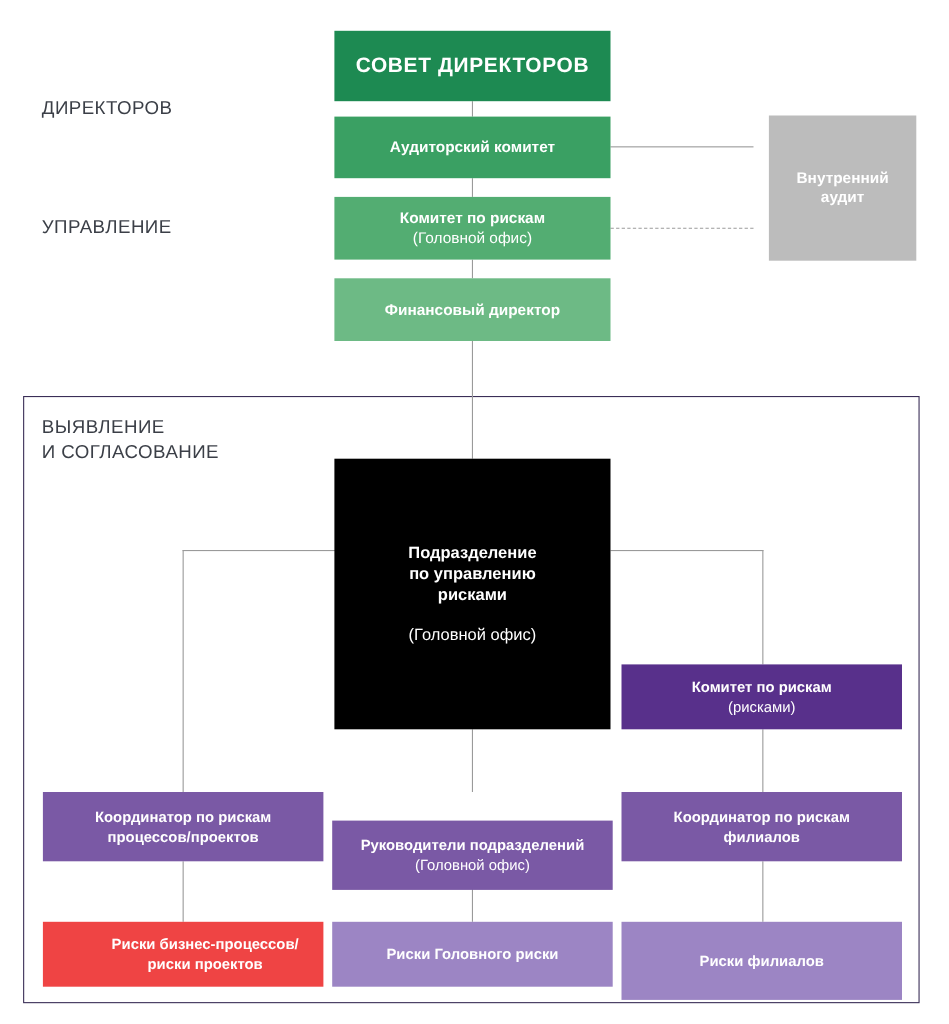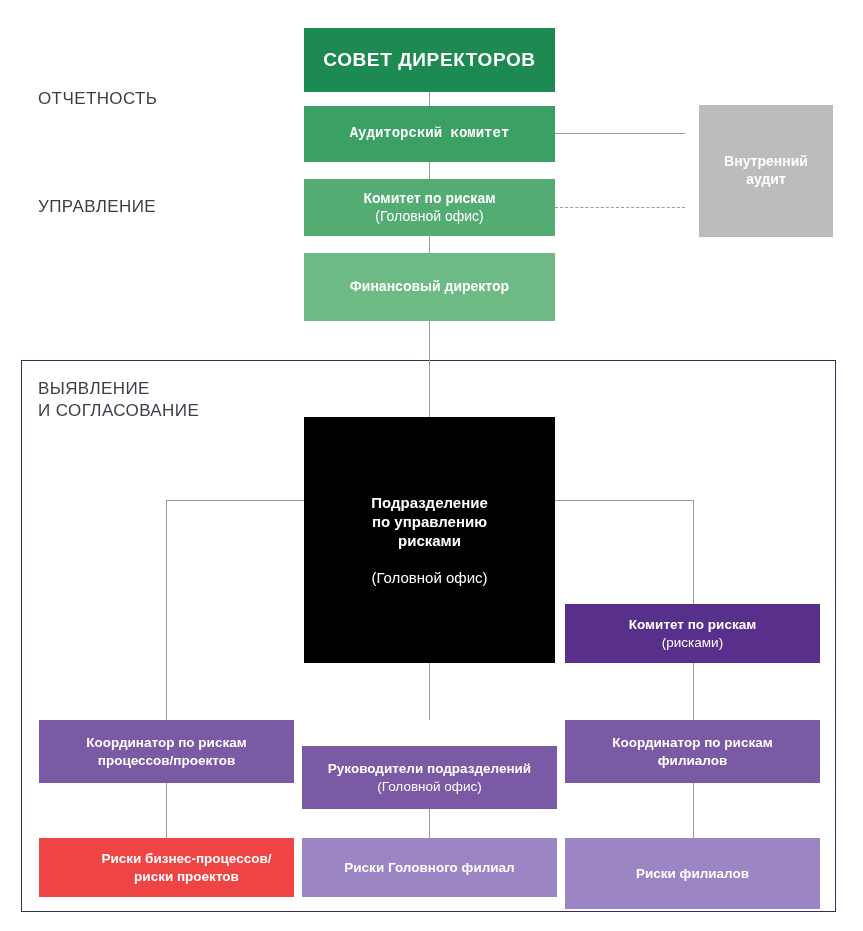--- a/index.html
+++ b/index.html
@@ -90,21 +90,21 @@
   .n-med         { font-size: 14px; }
   .n-small       { font-size: 13.5px; }
   .n-hub         { font-size: 15px; }
   .n-gray        { font-size: 14px; }
 </style>
 </head>
 <body>
 
 <div id="chart-root">
 
-  <div class="section-label" style="left:38px; top:88px;">ОТЧЕТНОСТЬ</div>
+  <div class="section-label" style="left:38px; top:88px;">ДИРЕКТОРОВ</div>
 
   <div class="section-label" style="left:38px; top:196px;">УПРАВЛЕНИЕ</div>
 
   <div class="region-frame" style="left:21px; top:360px; width:815px; height:552px;"></div>
 
   <div class="section-label" style="left:38px; top:378px;">ВЫЯВЛЕНИЕ
 И СОГЛАСОВАНИЕ</div>
 
   <div class="conn v" style="left:429px; top:92px;  height:14px;"></div>
   <div class="conn v" style="left:429px; top:162px; height:17px;"></div>
@@ -124,30 +124,30 @@
   <div class="conn v" style="left:693px; top:663px; height:57px;"></div>
   <div class="conn v" style="left:693px; top:783px; height:55px;"></div>
 
   <div class="conn v" style="left:429px; top:663px; height:57px;"></div>
   <div class="conn v" style="left:429px; top:783px; height:55px;"></div>
 
   <div class="node n-board" style="left:304px; top:28px; width:251px; height:64px; background:#1d8a52;">
     <span class="line-1">СОВЕТ ДИРЕКТОРОВ</span>
   </div>
 
-  <div class="node n-med" style="left:304px; top:106px; width:251px; height:56px; background:#3aa063;font-family:Liberation Mono, monospace;">
+  <div class="node n-med" style="left:304px; top:106px; width:251px; height:56px; background:#3aa063;">
     <span class="line-1">Аудиторский комитет</span>
   </div>
 
   <div class="node n-med" style="left:304px; top:179px; width:251px; height:57px; background:#53ad72;">
     <span class="line-1">Комитет по рискам</span>
     <span class="line-2">(Головной офис)</span>
   </div>
 
-  <div class="node n-med" style="left:304px; top:253px; width:251px; height:68px; background:#6dba85;">
+  <div class="node n-med" style="left:304px; top:253px; width:251px; height:57px; background:#6dba85;">
     <span class="line-1">Финансовый директор</span>
   </div>
 
   <div class="node n-gray" style="left:684px; top:105px; width:134px; height:132px; background:#bcbcbc;margin-left:15px;">
     <span class="line-1">Внутренний</span>
     <span class="line-1">аудит</span>
   </div>
 
   <div class="node n-hub" style="left:304px; top:417px; width:251px; height:246px; background:#000000;">
     <span class="line-1" style="white-space:pre-line;">Подразделение
@@ -175,20 +175,20 @@
     <span class="line-1" style="white-space:pre-line;">Координатор по рискам
 филиалов</span>
   </div>
 
   <div class="node n-small" style="left:39px; top:838px; width:255px; height:59px; background:#ef4444;padding-left:48px;">
     <span class="line-1" style="white-space:pre-line;">Риски бизнес-процессов/
 риски проектов</span>
   </div>
 
   <div class="node n-small" style="left:302px; top:838px; width:255px; height:59px; background:#9c85c4;">
-    <span class="line-1">Риски Головного филиал</span>
+    <span class="line-1">Риски Головного риски</span>
   </div>
 
   <div class="node n-small" style="left:565px; top:838px; width:255px; height:71px; background:#9c85c4;">
     <span class="line-1">Риски филиалов</span>
   </div>
 
 </div>
 
 </body></html>

